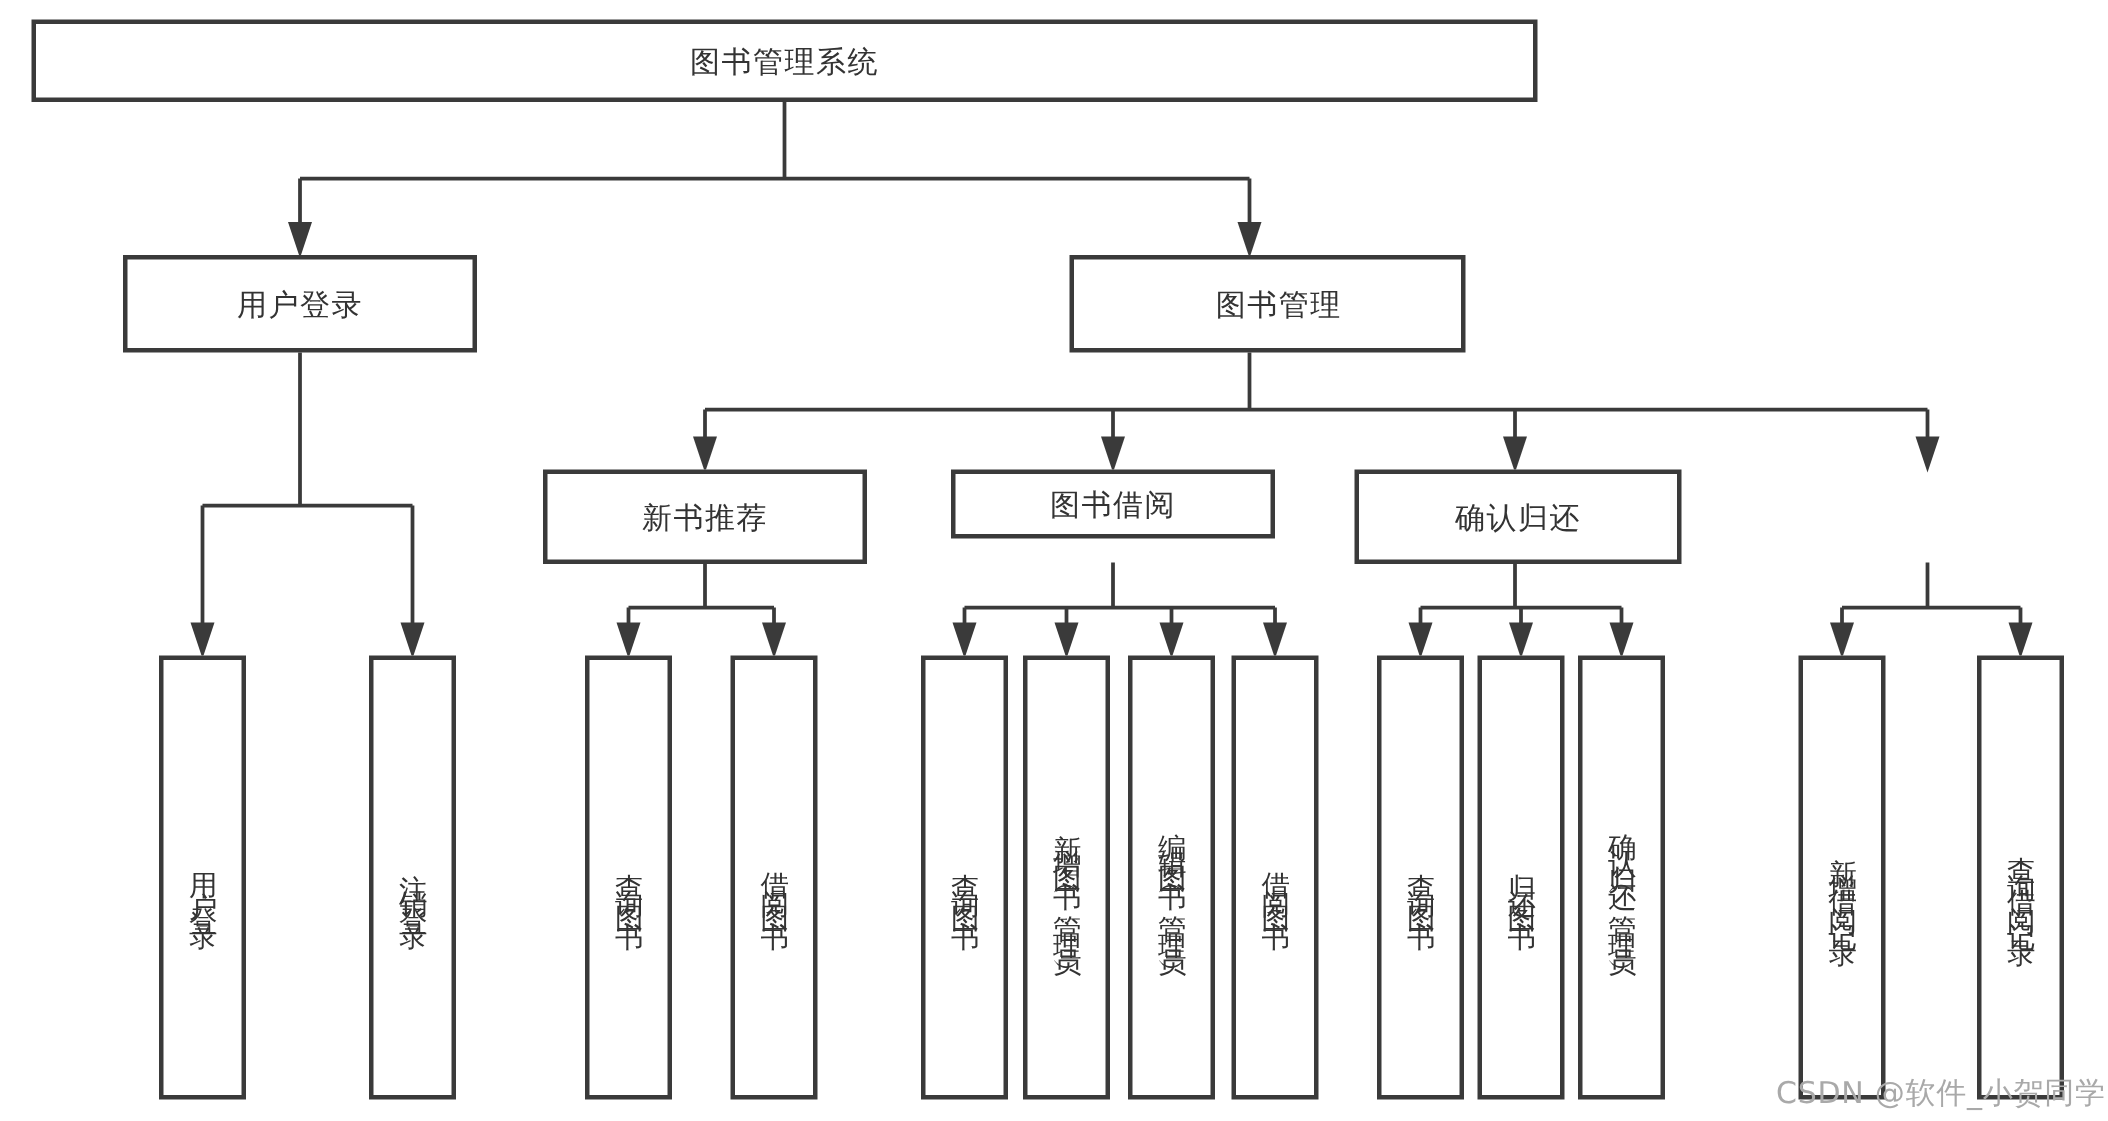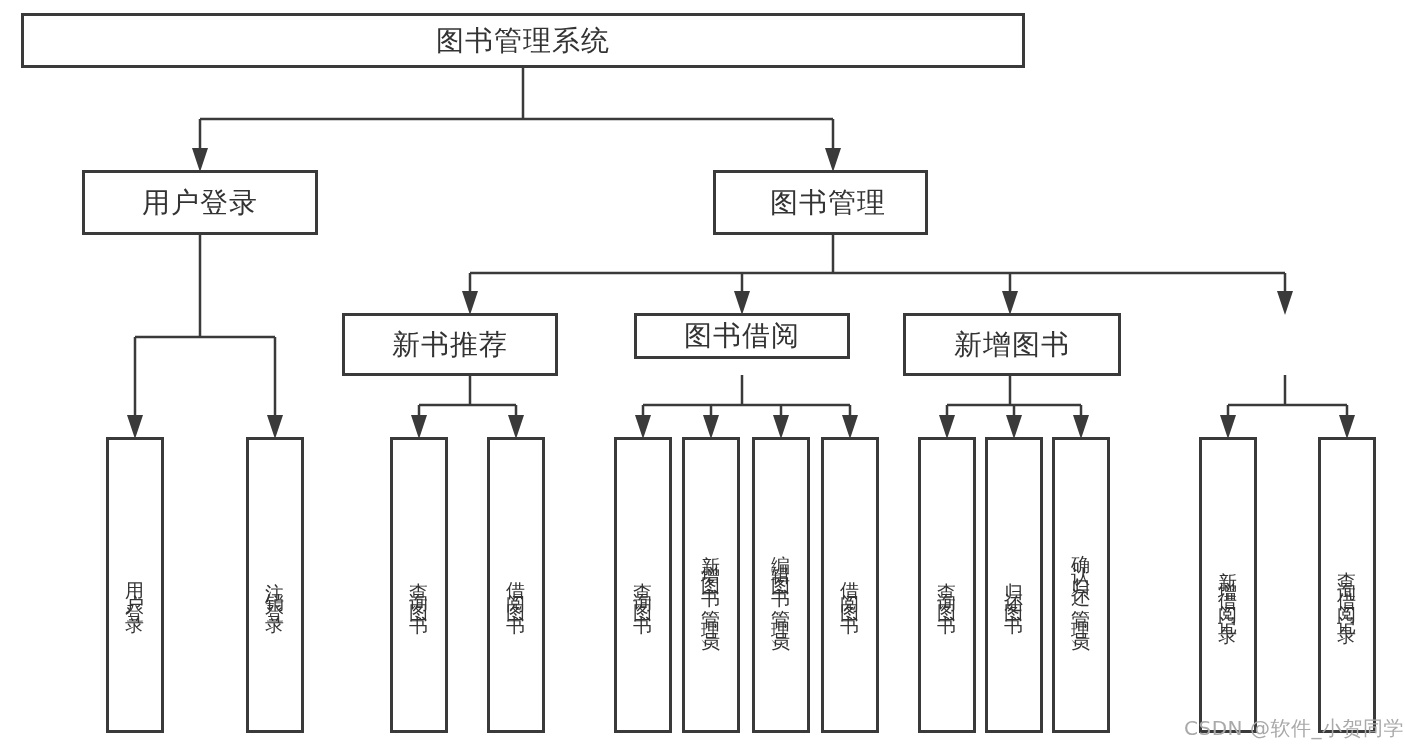--- a/index.html
+++ b/index.html
@@ -29,21 +29,21 @@
     border: 3px solid #3a3a3a;
     background: #ffffff;
     color: #333333;
     display: flex;
     align-items: center;
     justify-content: center;
     z-index: 2;
     line-height: 1;
   }
   .h {
-    font-size: 28px;
+    font-size: 20px;
     letter-spacing: 1px;
   }
   .v {
     writing-mode: vertical-rl;
     text-orientation: mixed;
     font-size: 19px;
     letter-spacing: 11px;
     padding-top: 8px;
   }
   .watermark {
@@ -98,25 +98,25 @@
       <polygon points="1006,415 1022,415 1014,439"></polygon>
       <polygon points="1073,415 1089,415 1081,439"></polygon>
       <polygon points="1220,415 1236,415 1228,439"></polygon>
       <polygon points="1339,415 1355,415 1347,439"></polygon>
     </g>
   </svg>
 
   <div class="node h" style="left:21px; top:13px; width:1004px; height:55px;">图书管理系统</div>
 
   <div class="node h" style="left:82px; top:170px; width:236px; height:65px;">用户登录</div>
-  <div class="node h" style="left:713px; top:170px; width:215px; height:65px;padding-left:15px;">图书管理</div>
+  <div class="node h" style="left:713px; top:170px; width:264px; height:65px;padding-left:15px;">图书管理</div>
 
-  <div class="node h" style="left:342px; top:313px; width:216px; height:63px;">新书推荐</div>
+  <div class="node h" style="left:362px; top:313px; width:216px; height:63px;">新书推荐</div>
   <div class="node h" style="left:634px; top:313px; width:216px; height:46px;">图书借阅</div>
-  <div class="node h" style="left:903px; top:313px; width:218px; height:63px;">新增图书</div>
+  <div class="node h" style="left:903px; top:313px; width:218px; height:63px;">确认归还</div>
 
   <div class="node v" style="left:106px; top:437px; width:58px; height:296px;">用户登录</div>
   <div class="node v" style="left:246px; top:437px; width:58px; height:296px;">注销登录</div>
 
   <div class="node v" style="left:390px; top:437px; width:58px; height:296px;">查询图书</div>
   <div class="node v" style="left:487px; top:437px; width:58px; height:296px;">借阅图书</div>
 
   <div class="node v" style="left:614px; top:437px; width:58px; height:296px;">查询图书</div>
   <div class="node v" style="left:682px; top:437px; width:58px; height:296px;">新增图书（管理员）</div>
   <div class="node v" style="left:752px; top:437px; width:58px; height:296px;">编辑图书（管理员）</div>

